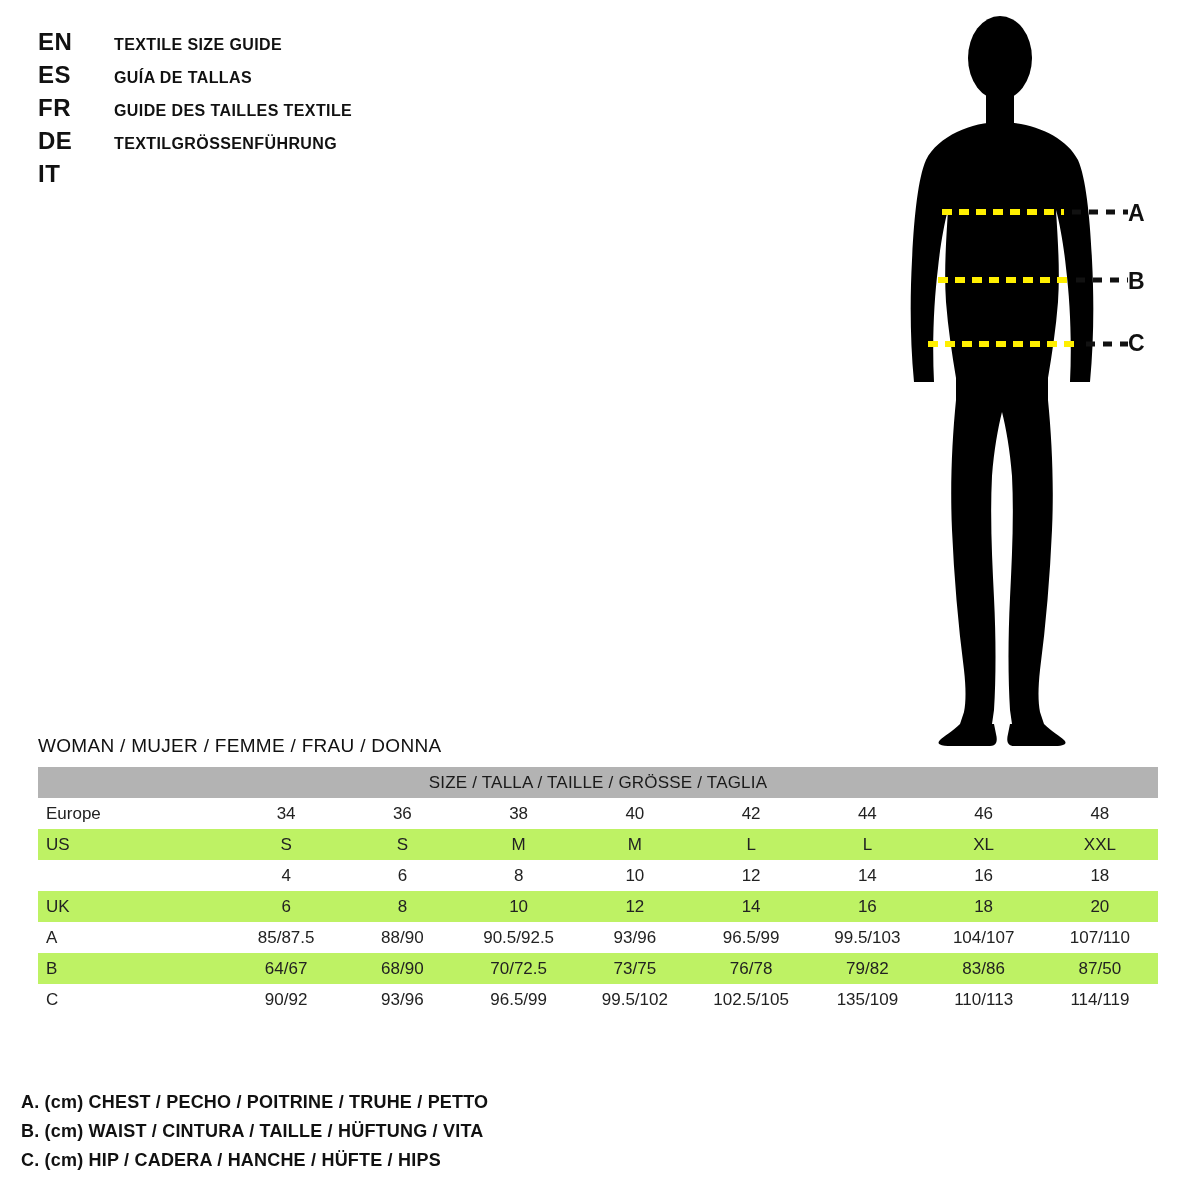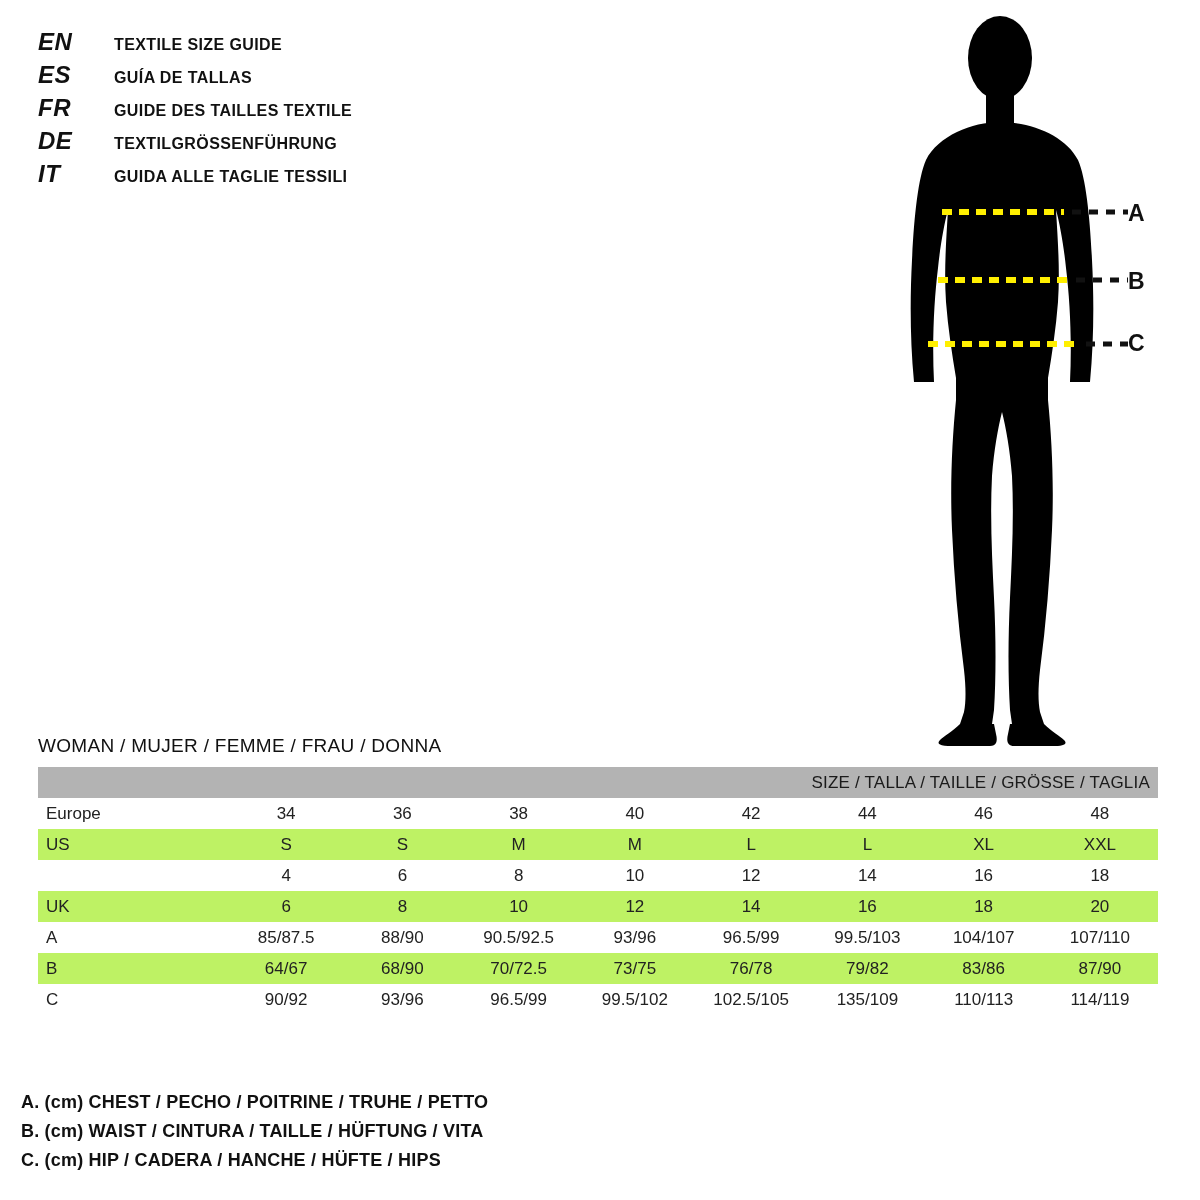--- a/index.html
+++ b/index.html
@@ -28,21 +28,20 @@
     display: flex;
     align-items: baseline;
     height: 33px;
   }
   .title-lang {
     width: 76px;
     font-size: 24px;
     font-weight: bold;
     letter-spacing: 0.5px;
     color: #111;
-    font-style: italic;
   }
   .title-text {
     font-size: 16px;
     font-weight: bold;
     letter-spacing: 0.4px;
     color: #111;
     white-space: nowrap;
   }
 
   
@@ -88,21 +87,21 @@
   table.size-table th {
     height: 31px;
     font-size: 17px;
     color: #222;
     padding: 0 8px;
     text-align: center;
     font-weight: normal;
   }
   table.size-table tr.header-row td {
     background: #b3b3b3;
-    text-align: right;
+    text-align: center;
     font-weight: normal;
     font-size: 17px;
     color: #1a1a1a;
     letter-spacing: 0.2px;
   }
   table.size-table tr.shade td { background: #bef264; }
   table.size-table tr.plain td { background: #ffffff; }
   table.size-table td.rowlabel {
     text-align: left;
     padding-left: 8px;
@@ -143,21 +142,20 @@
     <div class="title-row">
       <span class="title-lang">FR</span>
       <span class="title-text">GUIDE DES TAILLES TEXTILE</span>
     </div>
     <div class="title-row">
       <span class="title-lang">DE</span>
       <span class="title-text">TEXTILGRÖSSENFÜHRUNG</span>
     </div>
     <div class="title-row">
       <span class="title-lang">IT</span>
-      <span class="title-text">GUIDA ALLE TAGLIE TESSILI</span>
     </div>
   </div>
 
   <div class="figure-wrap">
     <svg class="figure-svg" width="330" height="740" viewBox="0 0 330 740">
       <g fill="#000000">
 
         <ellipse cx="140" cy="48" rx="32" ry="42"></ellipse>
 
         <path d="M126 82 h28 v38 h-28 z"></path>
@@ -297,21 +295,21 @@
 
         <tr class="shade">
           <td class="rowlabel">B</td>
           <td>64/67</td>
           <td>68/90</td>
           <td>70/72.5</td>
           <td>73/75</td>
           <td>76/78</td>
           <td>79/82</td>
           <td>83/86</td>
-          <td>87/90</td>
+          <td>87/50</td>
         </tr>
 
         <tr class="plain">
           <td class="rowlabel">C</td>
           <td>90/92</td>
           <td>93/96</td>
           <td>96.5/99</td>
           <td>99.5/102</td>
           <td>102.5/105</td>
           <td>135/109</td>

